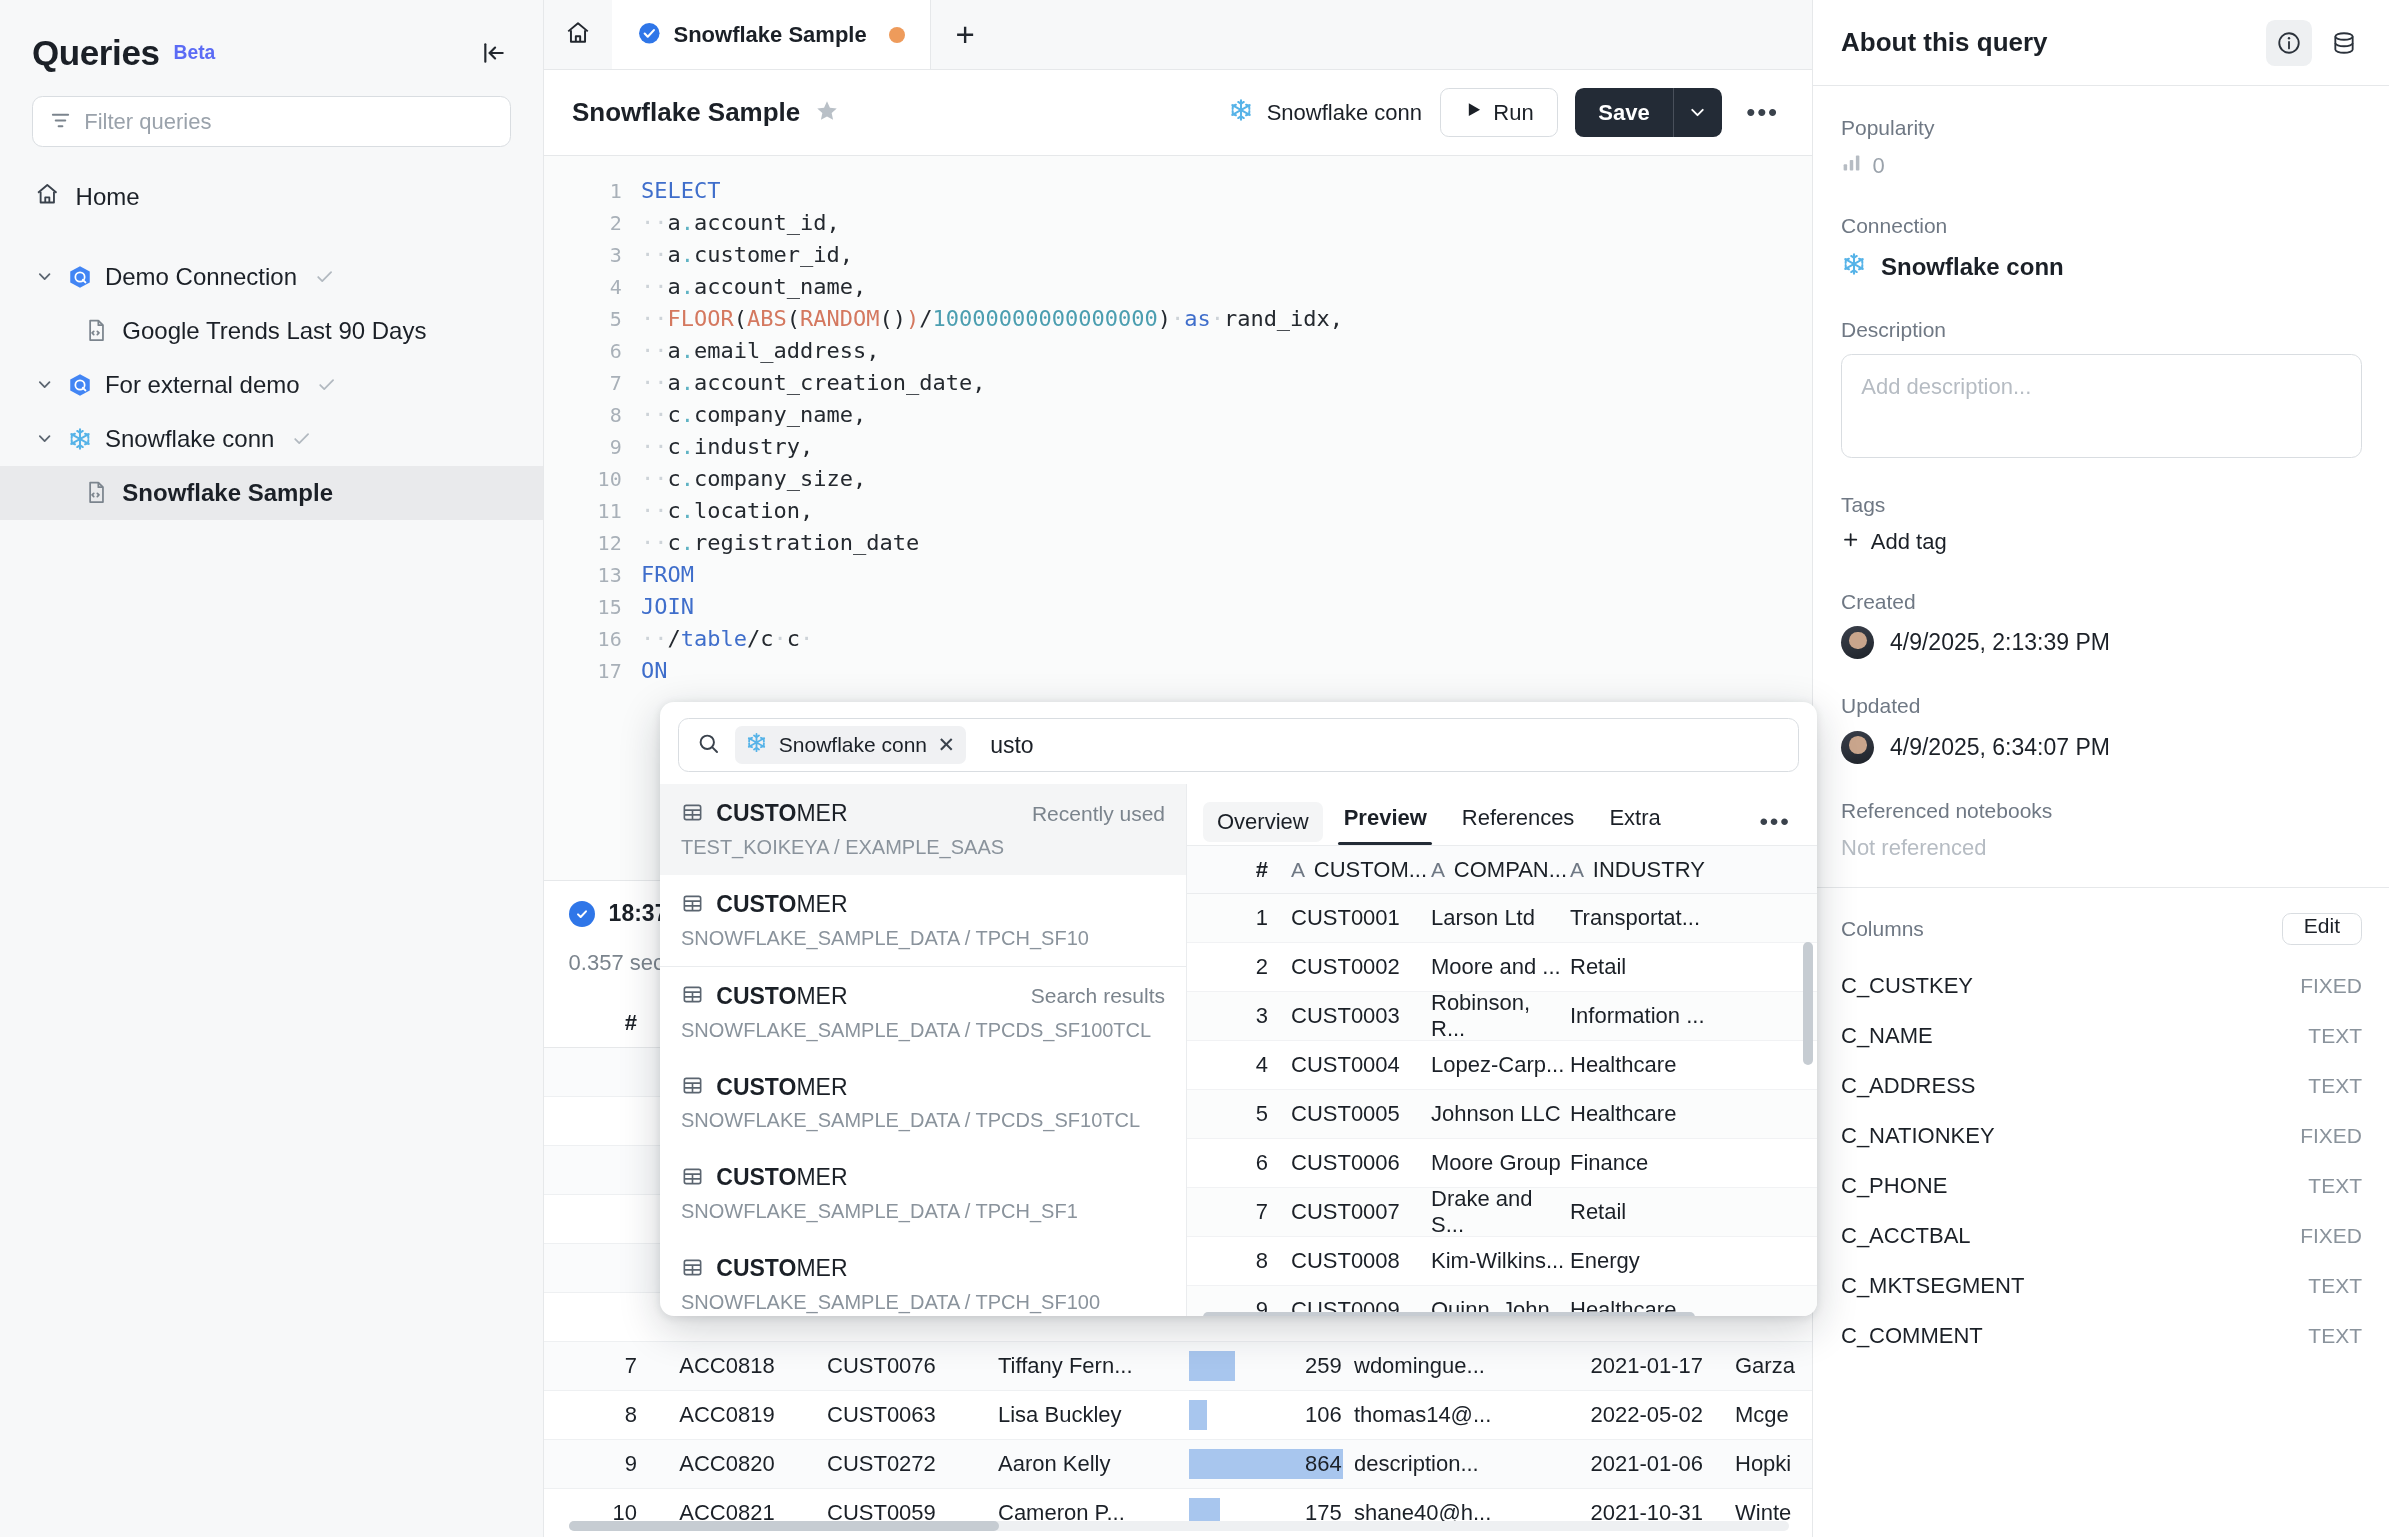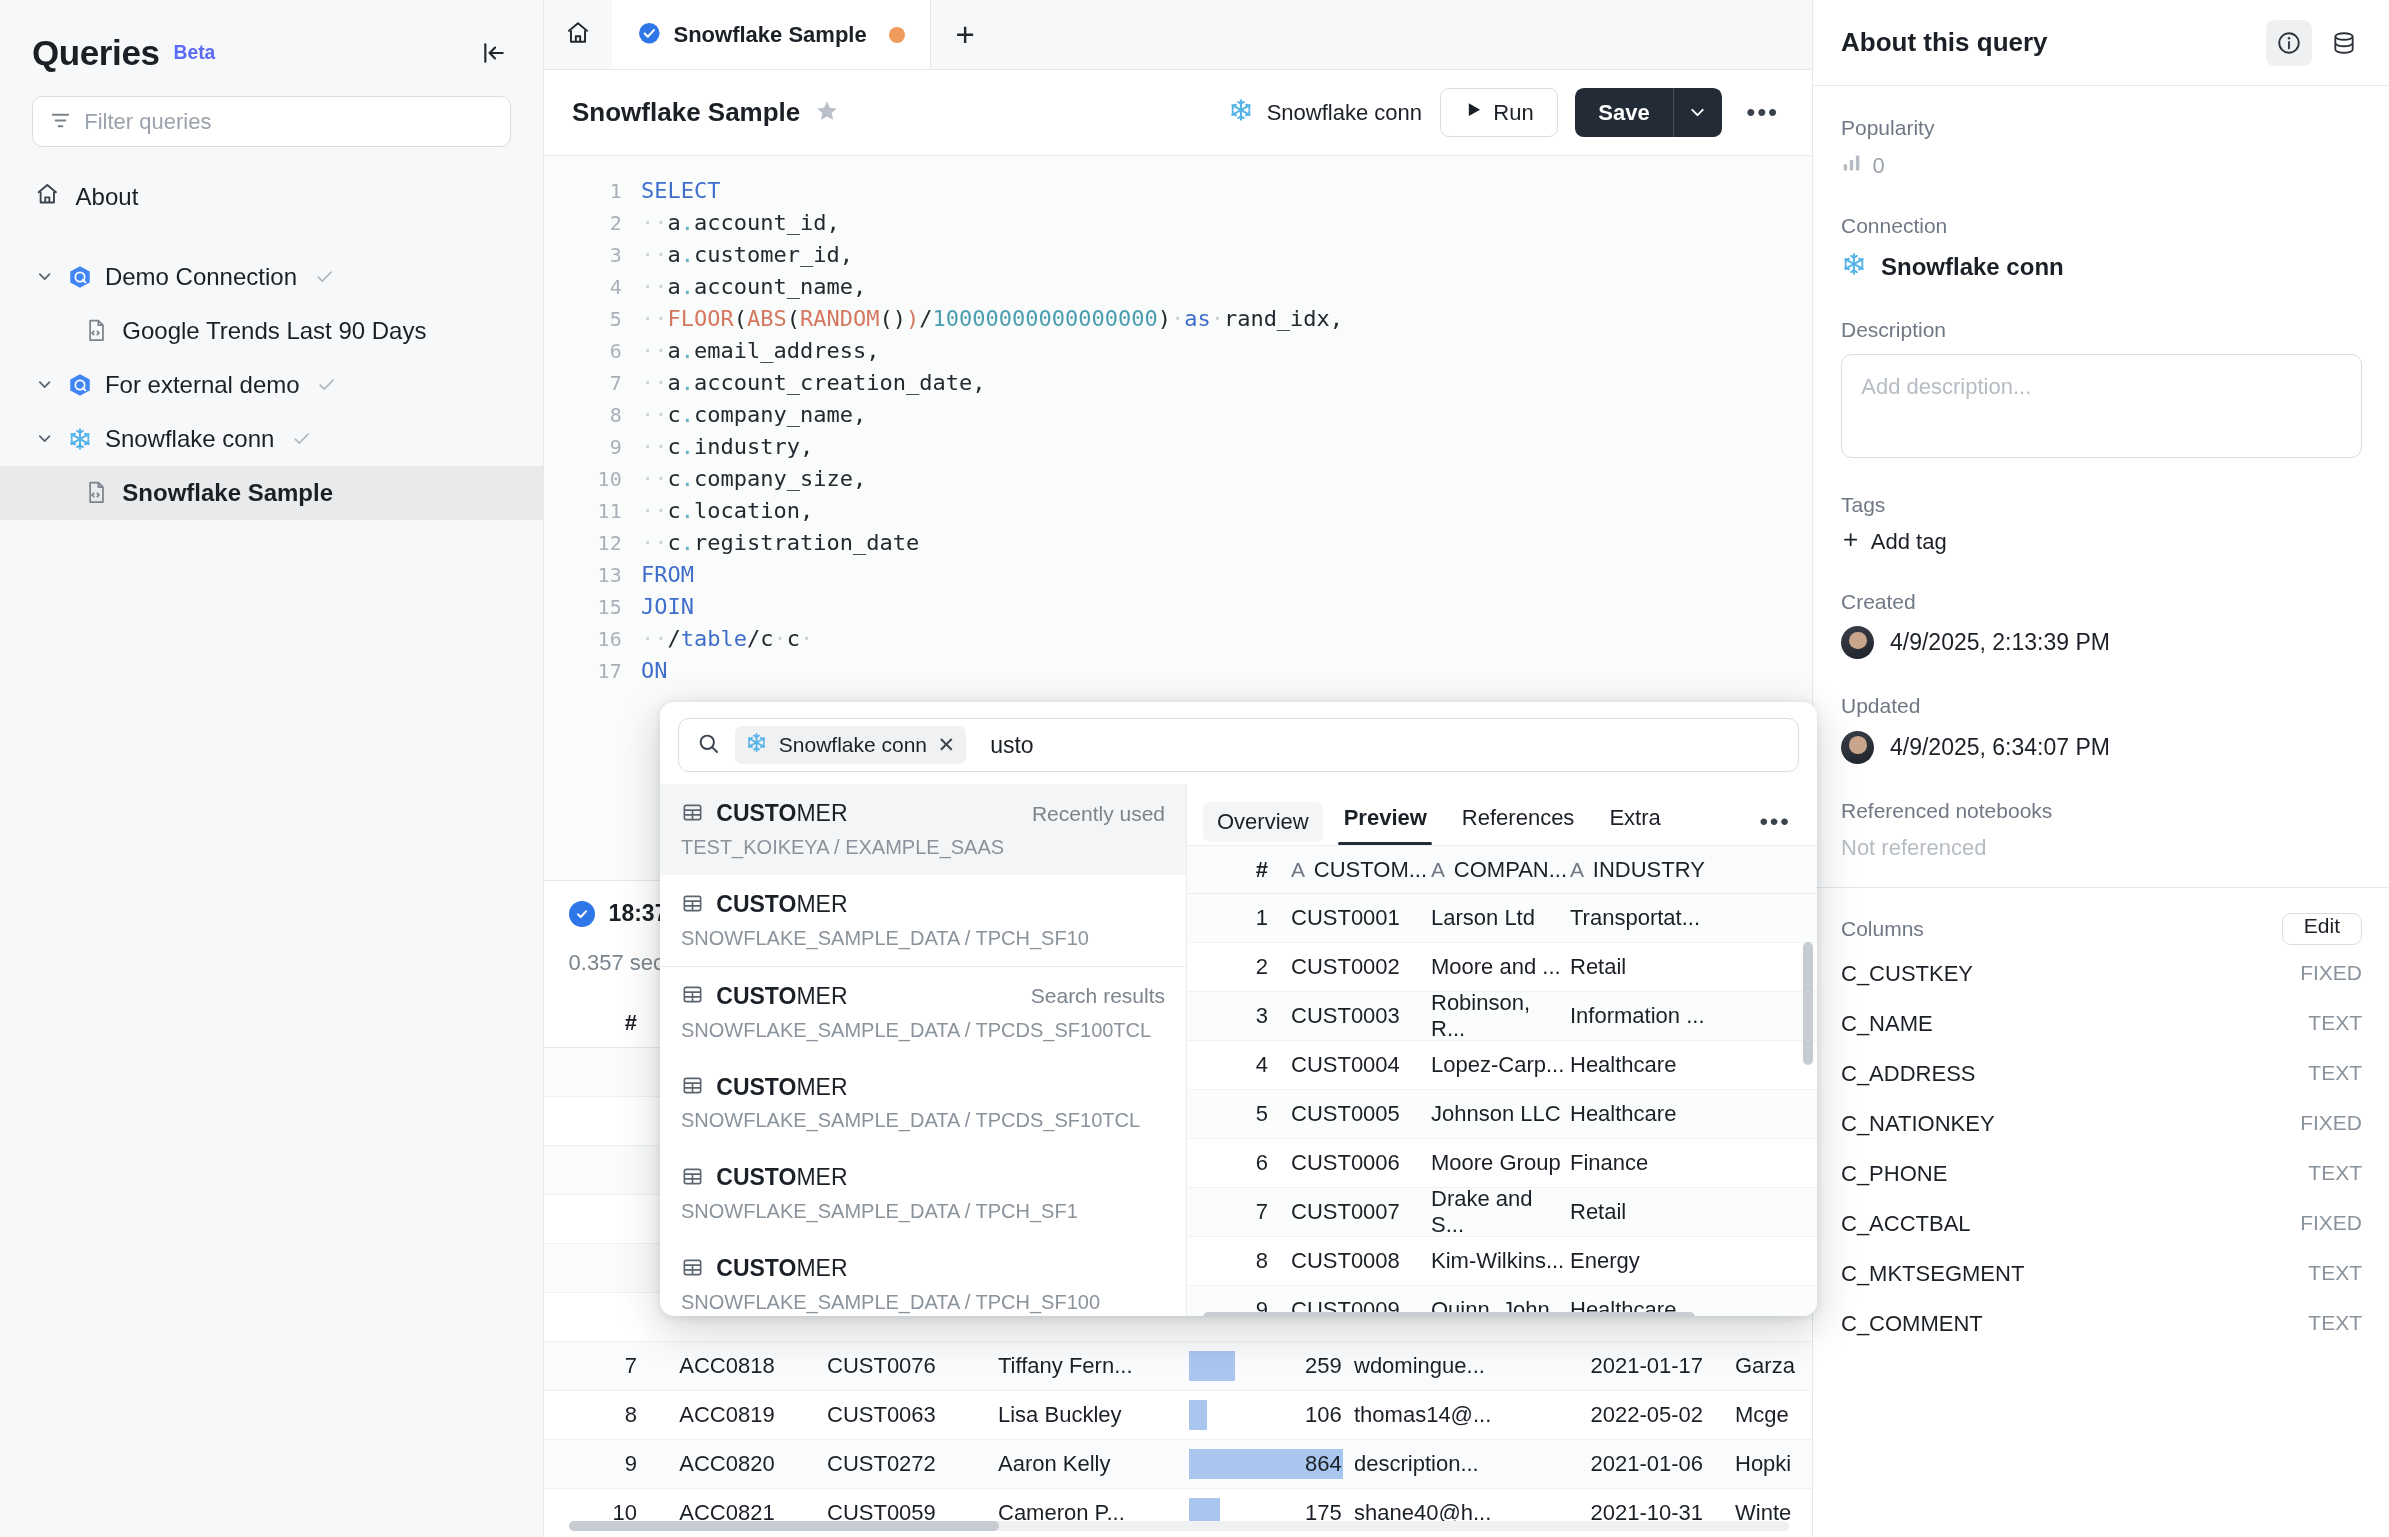--- a/index.html
+++ b/index.html
@@ -221,21 +221,21 @@
   .rp-notref { font-size: 22px; color: #b6bcc3; }
   .rp-divider { height: 0.9px; background: #e6e8ea; margin: 26px 0 0 0; }
   .rp-colhead { display: flex; align-items: center; padding: 24.6px 28px 16px 28px; }
   .rp-colhead .rp-lbl { margin: 0; }
   .btn-edit {
     margin-left: auto; height: 32px; padding: 0 21px;
     border: 0.9px solid #d9dde1; border-radius: 8.8px; background: #fff;
     font-size: 21px; color: #1b2027; cursor: pointer;
   }
   .colrow {
-    display: flex; align-items: flex-start; height: 50px;
+    display: flex; align-items: center; height: 50px;
     padding: 0 28px; font-size: 22px; color: #1b2027;
   }
   .coltype { margin-left: auto; font-size: 21px; color: #8a939c; }
 
   
   #popup {
     position: absolute; left: 660px; top: 702px;
     width: 1157px; height: 614px;
     background: #ffffff; border-radius: 14px;
     box-shadow: 0 12.3px 42px rgba(20,28,40,0.20), 0 1.8px 8.8px rgba(20,28,40,0.10);
@@ -330,21 +330,21 @@
   </div>
 
   <div class="sb-home">
     <span>
       <svg width="24.6" height="24.6" viewBox="0 0 24 24" fill="none" stroke="#3a424c" stroke-width="1.8" stroke-linejoin="round">
         <path d="M3 10.5L12 3l9 7.5"></path>
           <path d="M5.5 9.5V20h13V9.5"></path>
           <path d="M10 20v-5h4v5"></path>
       </svg>
     </span>
-    <span>About</span>
+    <span>Home</span>
   </div>
 
   <div class="tree">
 
     <div class="tree-row">
       <span class="chev">
         <svg width="19.3" height="19.3" viewBox="0 0 24 24" fill="none" stroke="currentColor" stroke-width="2.2" stroke-linecap="round" stroke-linejoin="round">
             <path d="M6 9l6 6 6-6"></path>
           </svg>
       </span>

